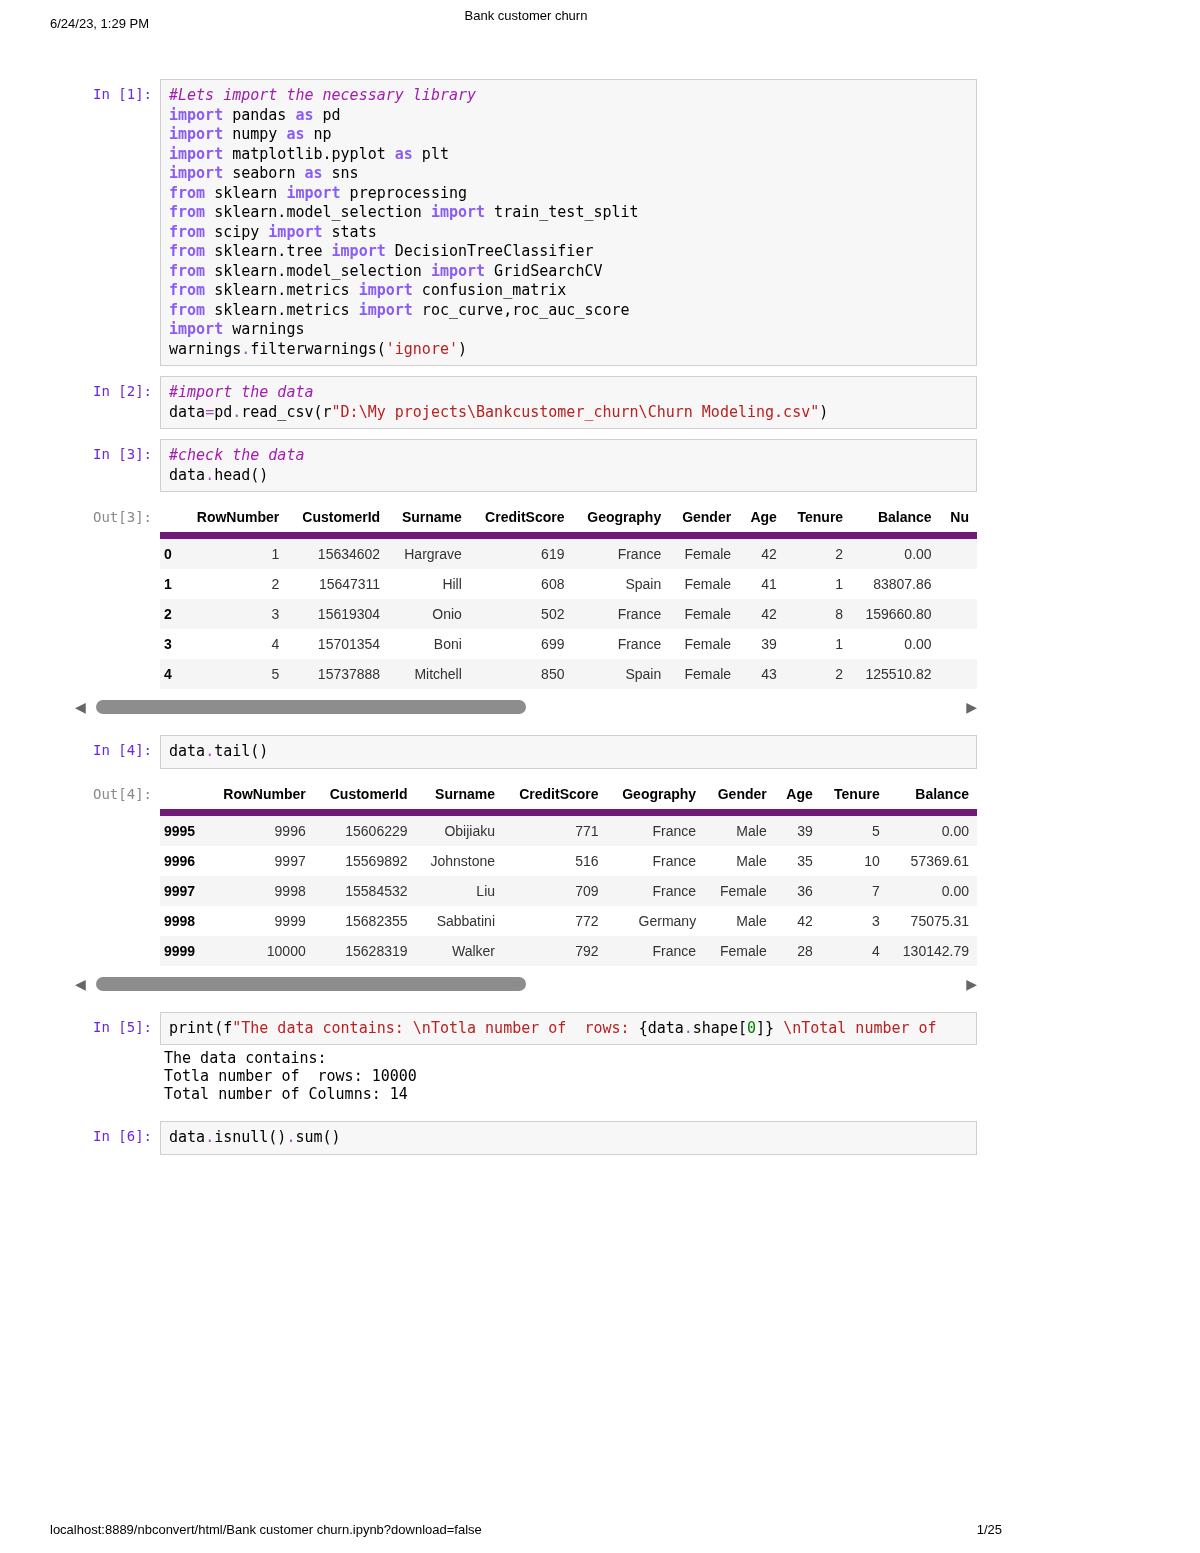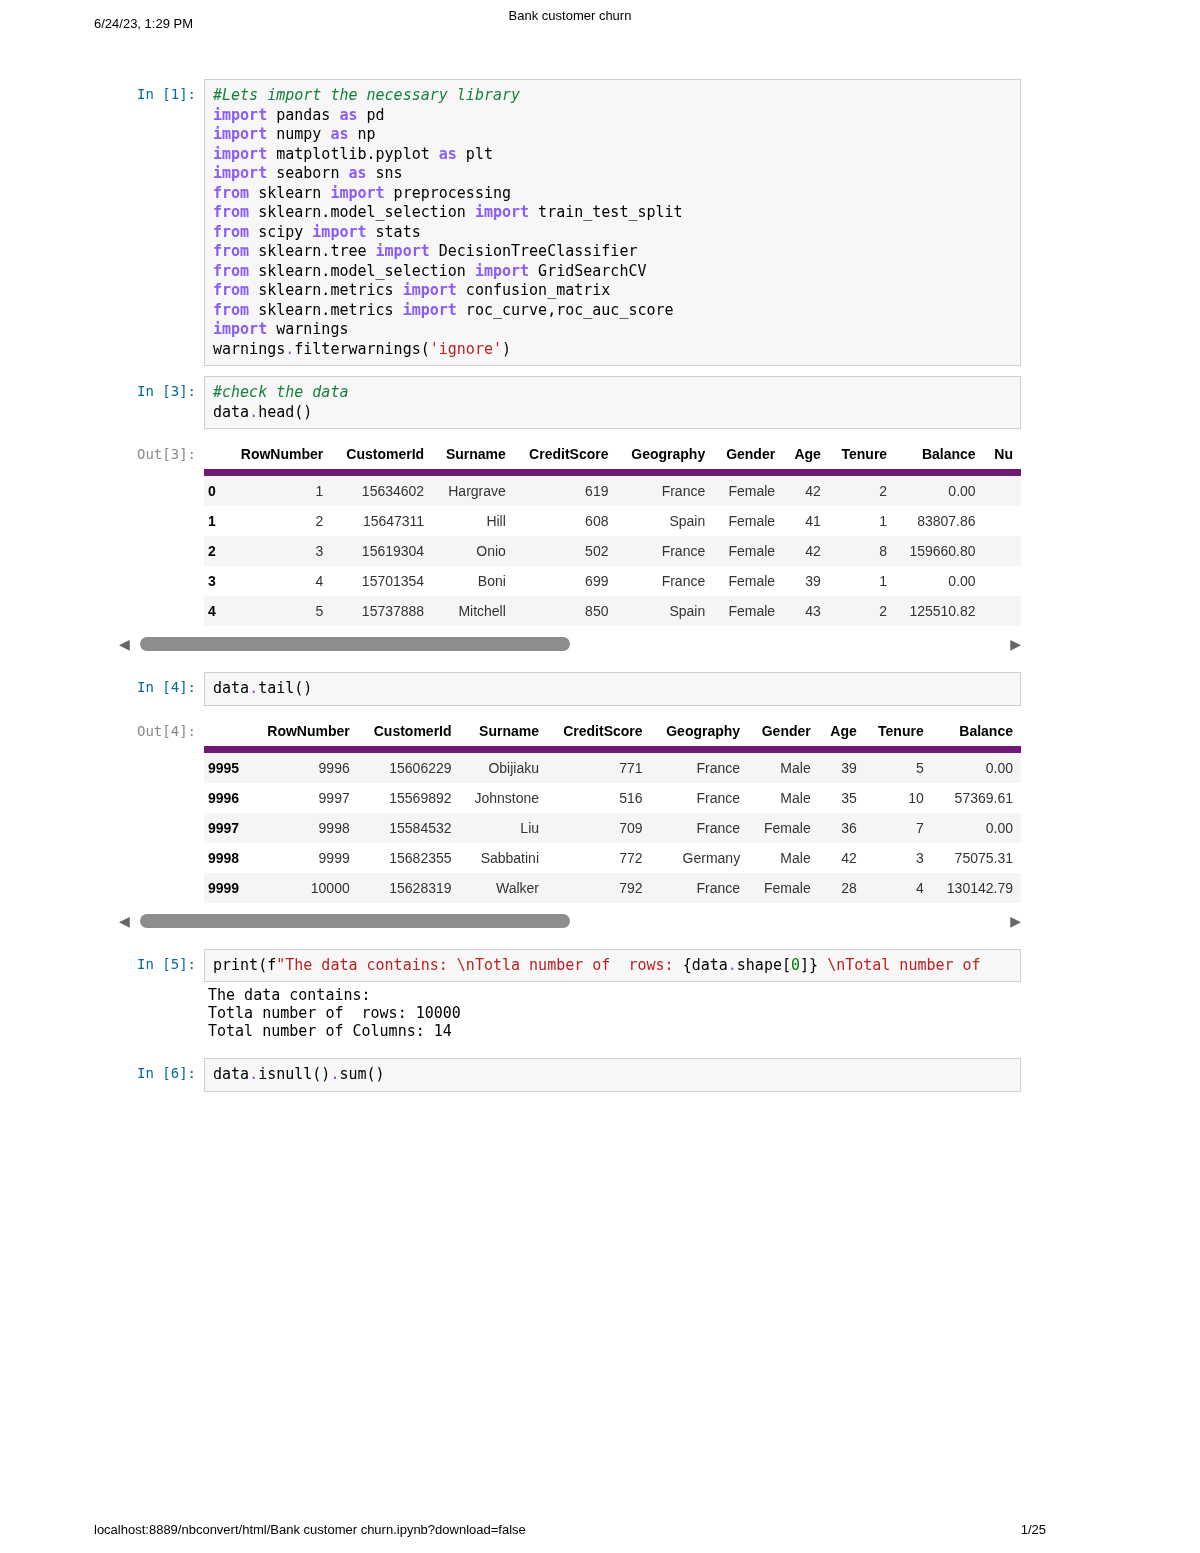--- a/index.html
+++ b/index.html
@@ -8,21 +8,20 @@
     padding: 0;
     background: #fff;
     color: #000;
     font-size: 14px;
   }
   .page {
     width: 1052px;
     min-height: 1553px;
     position: relative;
     box-sizing: border-box;
-    margin-left: 44px;
   }
   .header-row {
     display: flex;
     justify-content: space-between;
     padding: 16px 50px 8px 50px;
     font-size: 13px;
   }
   .header-left { }
   .header-center { position: absolute; left: 0; right: 0; text-align: center; pointer-events: none; top: 8px;}
   .content {
@@ -37,39 +36,39 @@
     width: 85px;
     flex: 0 0 85px;
     text-align: right;
     padding-right: 8px;
     padding-top: 7px;
     box-sizing: border-box;
     font-family: ui-monospace, SFMono-Regular, Menlo, Monaco, Consolas, monospace;
     font-size: 14px;
     color: #303f9f;
   }
-  .prompt.input { color: #0369a1; }
+  .prompt.input { color: #6d28d9; }
   .prompt.output { color: #8a8a8a; }
   .cell-body {
     flex: 1;
     min-width: 0;
   }
   .code-block {
     background: #f7f7f7;
     border: 1px solid #cfcfcf;
     padding: 6px 8px;
     font-family: ui-monospace, SFMono-Regular, Menlo, Monaco, Consolas, monospace;
     font-size: 15px;
     line-height: 1.3;
     white-space: pre;
     overflow-x: hidden;
     color: #000;
   }
   .c-green-b { color: #8b5cf6; font-weight: bold; }
-  .c-green-it { color: #15803d; font-style: italic; }
+  .c-green-it { color: #a21caf; font-style: italic; }
   .c-red { color: #ba2121; }
   .c-purple { color: #9a4fba; }
   .c-num { color: #008000; }
 
   .dataframe-wrap {
     padding-left: 0;
     overflow-x: hidden;
   }
   table.df {
     border-collapse: collapse;
@@ -166,20 +165,27 @@
 <span class="c-green-b">from</span><span class=""> scipy </span><span class="c-green-b">import</span><span class=""> stats</span>
 <span class="c-green-b">from</span><span class=""> sklearn.tree </span><span class="c-green-b">import</span><span class=""> DecisionTreeClassifier</span>
 <span class="c-green-b">from</span><span class=""> sklearn.model_selection </span><span class="c-green-b">import</span><span class=""> GridSearchCV</span>
 <span class="c-green-b">from</span><span class=""> sklearn.metrics </span><span class="c-green-b">import</span><span class=""> confusion_matrix</span>
 <span class="c-green-b">from</span><span class=""> sklearn.metrics </span><span class="c-green-b">import</span><span class=""> roc_curve,roc_auc_score</span>
 <span class="c-green-b">import</span><span class=""> warnings</span>
 <span class="">warnings</span><span class="c-purple">.</span><span class="">filterwarnings(</span><span class="c-red">'ignore'</span><span class="">)</span></div>
       </div>
     </div>
 
+    <div class="cell">
+      <div class="prompt input">In [2]:</div>
+      <div class="cell-body">
+        <div class="code-block" id="code2"><span class="c-green-it">#import the data</span>
+<span class="">data</span><span class="c-purple">=</span><span class="">pd</span><span class="c-purple">.</span><span class="">read_csv(r</span><span class="c-red">"D:\My projects\Bankcustomer_churn\Churn Modeling.csv"</span><span class="">)</span></div>
+      </div>
+    </div>
 
     <div class="cell">
       <div class="prompt input">In [3]:</div>
       <div class="cell-body">
         <div class="code-block" id="code3"><span class="c-green-it">#check the data</span>
 <span class="">data</span><span class="c-purple">.</span><span class="">head()</span></div>
       </div>
     </div>
 
     <div class="cell">

